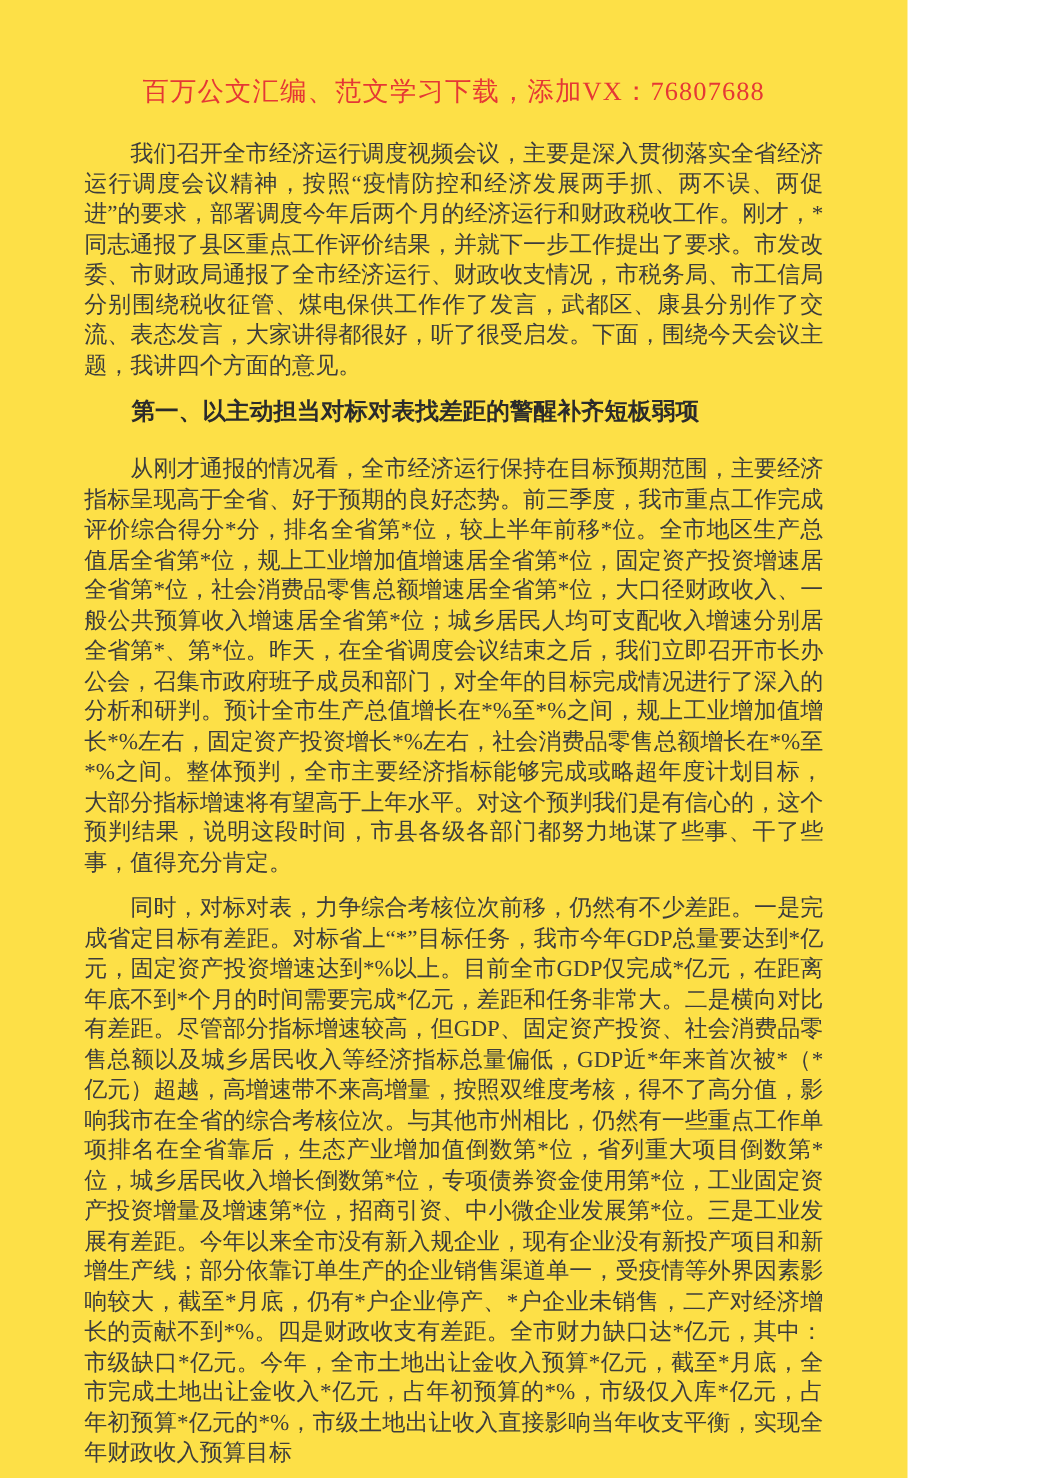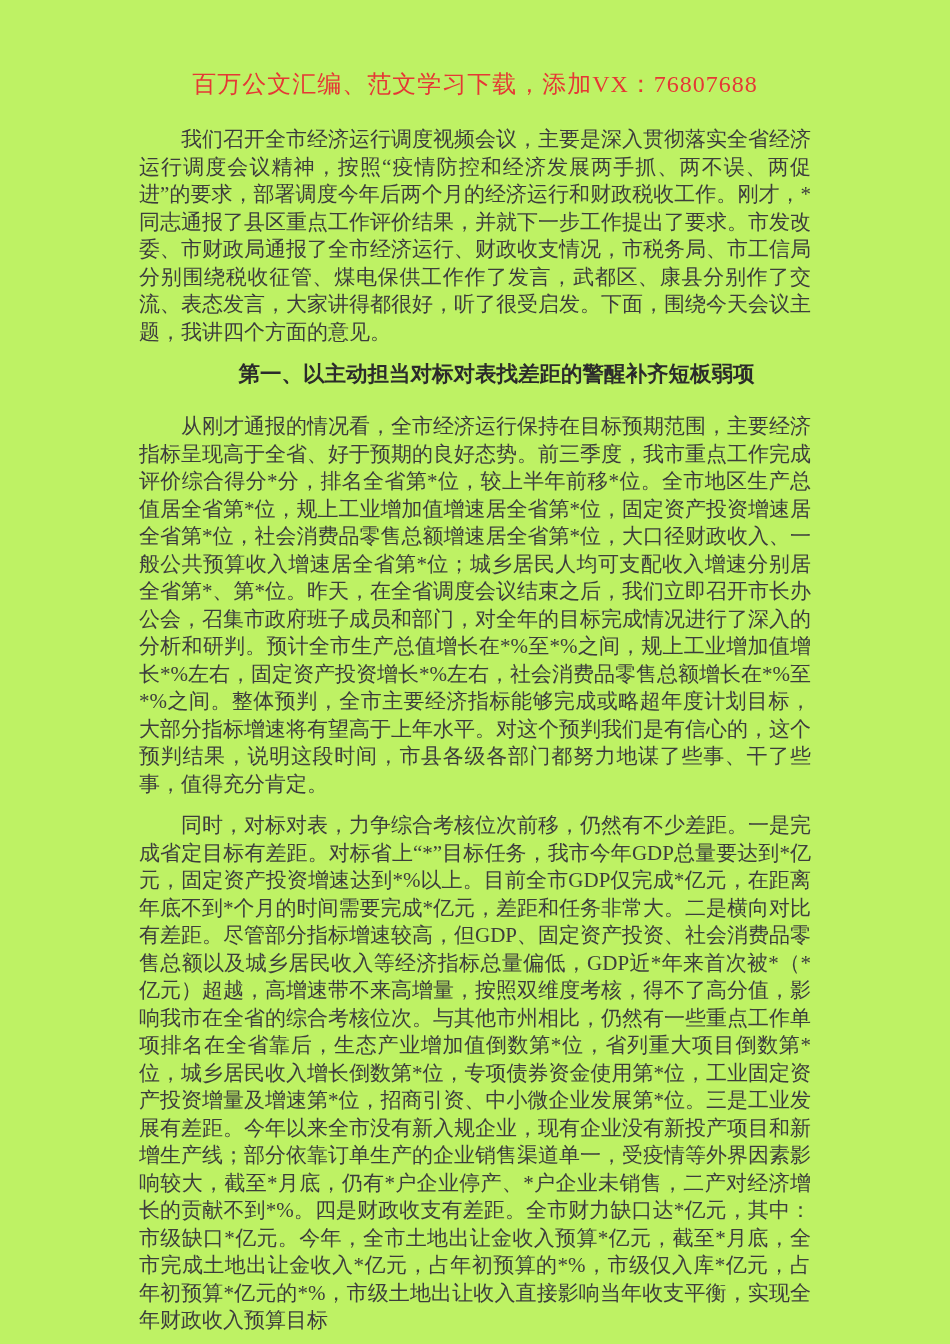--- a/index.html
+++ b/index.html
@@ -2,23 +2,23 @@
 <html><head>
 <meta charset="utf-8">
 <style>
   html, body {
     margin: 0;
     padding: 0;
     background: #ffffff;
   }
   .page {
     position: relative;
-    width: 950px;
+    width: 825px;
     height: 1344px;
-    background: #bef264;
+    background: #fde047;
     overflow: hidden;
     font-family: "Liberation Serif", "DejaVu Serif", serif;
   }
   .banner {
     margin-top: 70px;
     text-align: center;
     font-size: 24px;
     line-height: 28px;
     color: #e53835;
     letter-spacing: 1px;
@@ -36,21 +36,20 @@
     text-indent: 2em;
     word-break: break-all;
   }
   .heading {
     margin: 10px 0 25px 0;
     font-size: 21.5px;
     line-height: 28px;
     font-weight: bold;
     color: #2b2b2b;
     text-indent: 2em;
-    text-align: center;
   }
 </style>
 </head>
 <body>
 
 <div class="page">
   <div class="banner">百万公文汇编、范文学习下载，添加VX：76807688</div>
 
   <div class="content">
     <p class="para">我们召开全市经济运行调度视频会议，主要是深入贯彻落实全省经济运行调度会议精神，按照“疫情防控和经济发展两手抓、两不误、两促进”的要求，部署调度今年后两个月的经济运行和财政税收工作。刚才，*同志通报了县区重点工作评价结果，并就下一步工作提出了要求。市发改委、市财政局通报了全市经济运行、财政收支情况，市税务局、市工信局分别围绕税收征管、煤电保供工作作了发言，武都区、康县分别作了交流、表态发言，大家讲得都很好，听了很受启发。下面，围绕今天会议主题，我讲四个方面的意见。</p>

